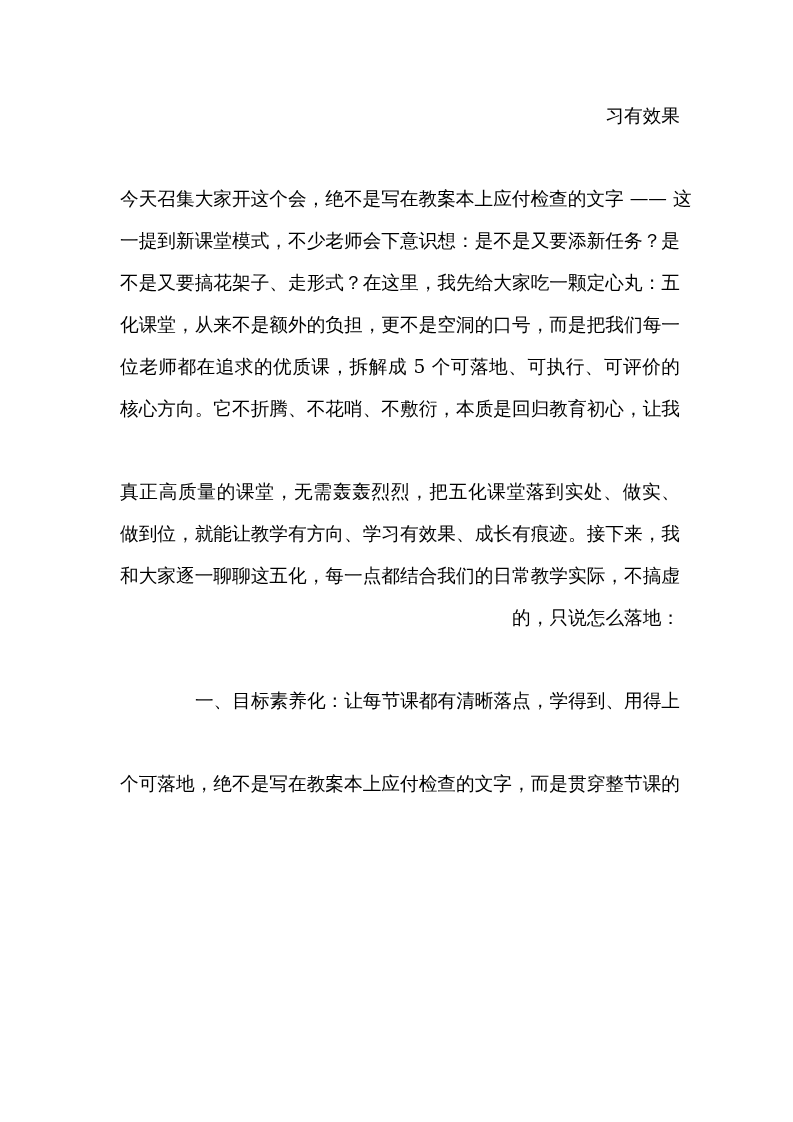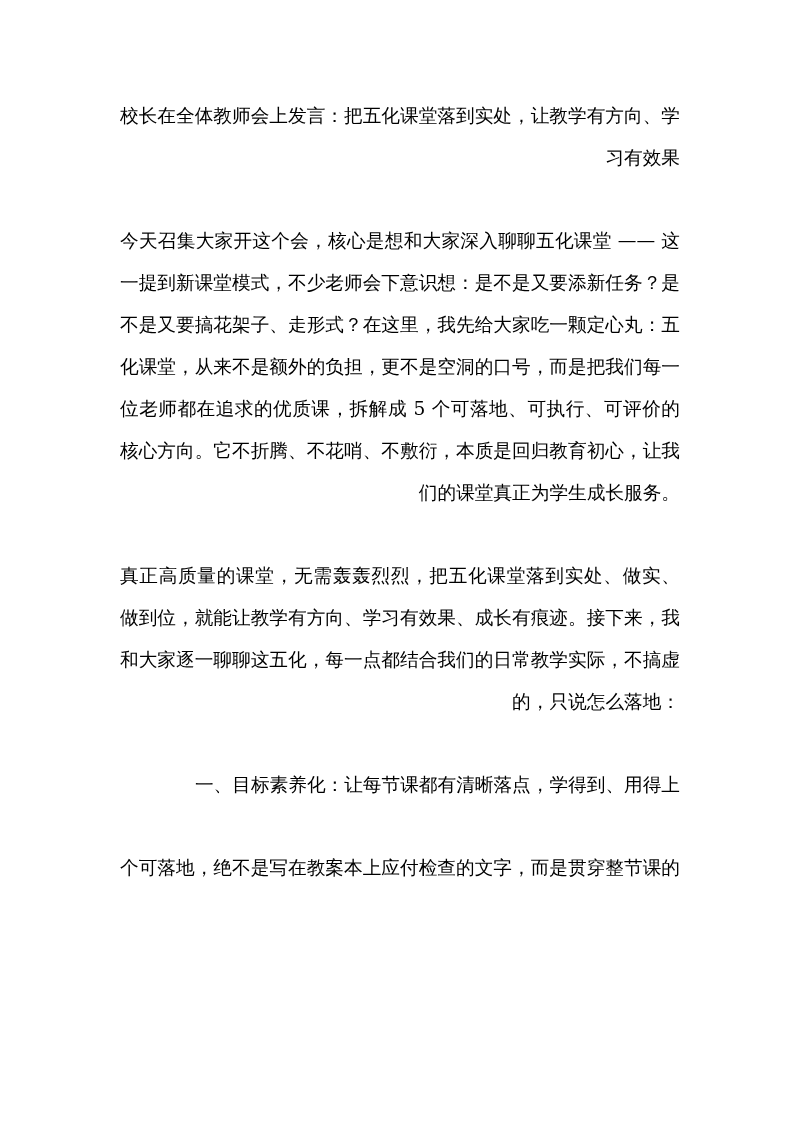--- a/index.html
+++ b/index.html
@@ -38,33 +38,31 @@
     text-align-last: justify;
     text-justify: inter-character;
   }
 </style>
 </head>
 <body>
 
 <div class="page">
 
   <div class="block">
-    <span class="line j">校长在全体教师会上发言：把五化课堂落到实处，让教学有方向、学</span>
     <span class="line">习有效果</span>
   </div>
 
 
   <div class="block">
-    <span class="line j">今天召集大家开这个会，核心是想和大家深入聊聊五化课堂 —— 这</span>
+    <span class="line j">今天召集大家开这个会，绝不是写在教案本上应付检查的文字 —— 这</span>
     <span class="line j">一提到新课堂模式，不少老师会下意识想：是不是又要添新任务？是</span>
     <span class="line j">不是又要搞花架子、走形式？在这里，我先给大家吃一颗定心丸：五</span>
     <span class="line j">化课堂，从来不是额外的负担，更不是空洞的口号，而是把我们每一</span>
     <span class="line j">位老师都在追求的优质课，拆解成 5 个可落地、可执行、可评价的</span>
     <span class="line j">核心方向。它不折腾、不花哨、不敷衍，本质是回归教育初心，让我</span>
-    <span class="line">们的课堂真正为学生成长服务。</span>
   </div>
 
   <div class="block">
     <span class="line j">真正高质量的课堂，无需轰轰烈烈，把五化课堂落到实处、做实、</span>
     <span class="line j">做到位，就能让教学有方向、学习有效果、成长有痕迹。接下来，我</span>
     <span class="line j">和大家逐一聊聊这五化，每一点都结合我们的日常教学实际，不搞虚</span>
     <span class="line">的，只说怎么落地：</span>
   </div>
 
   <div class="block">

